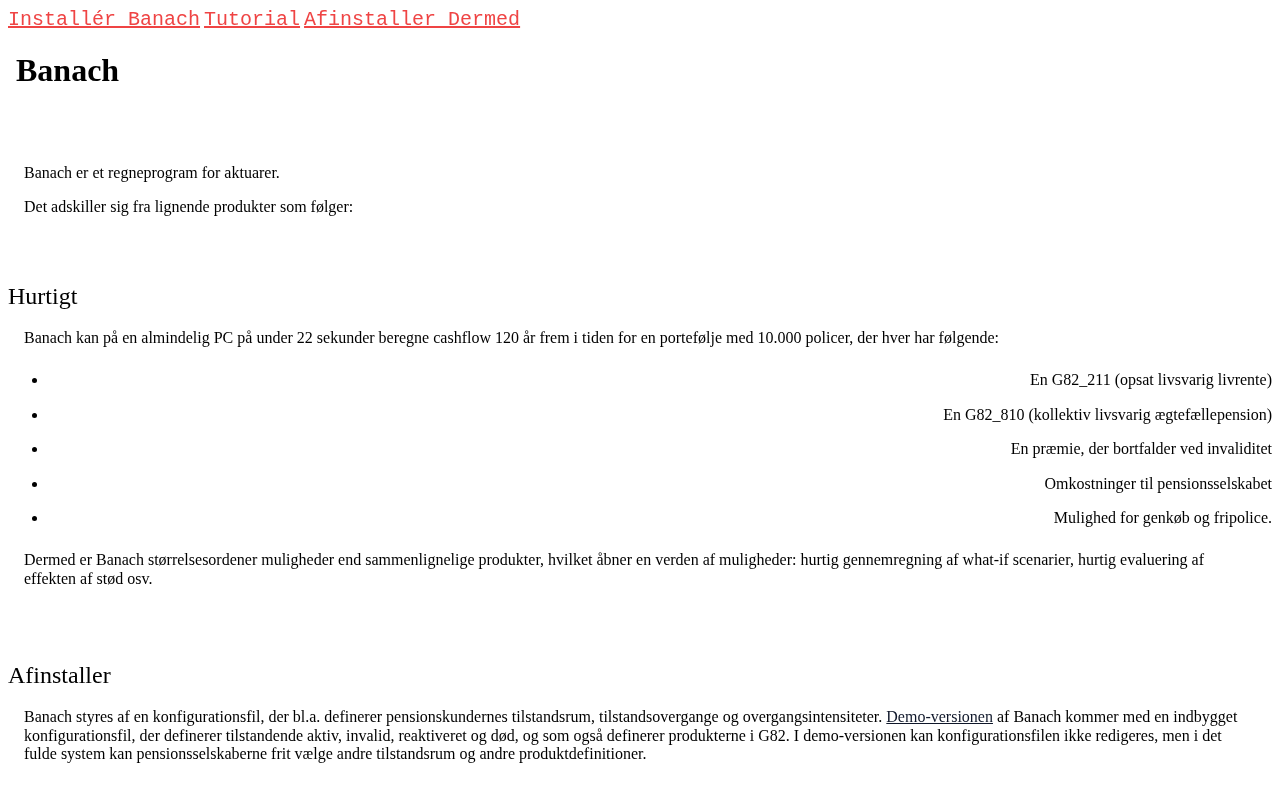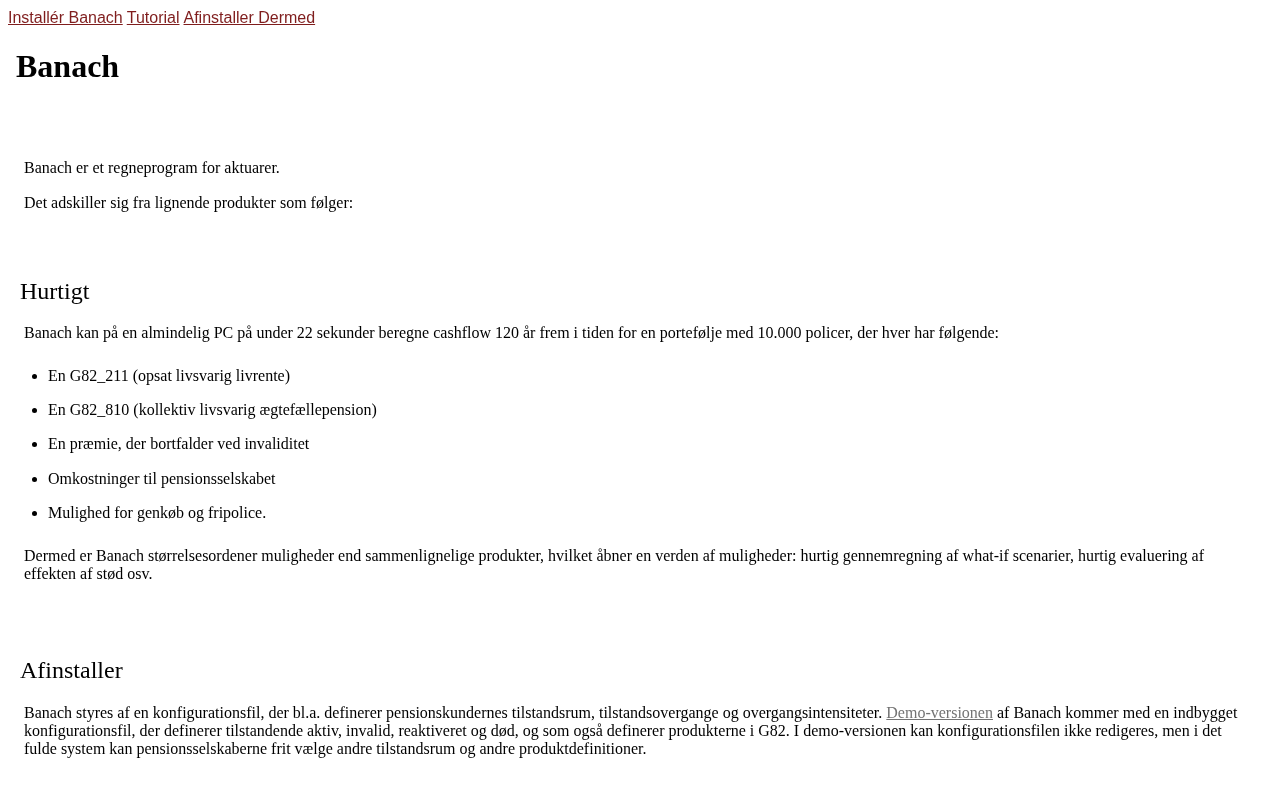--- a/index.html
+++ b/index.html
@@ -16,58 +16,59 @@
     color: #000000;
     padding: 8px;
     box-sizing: border-box;
   }
   .navbar {
     margin: 0;
     padding: 0;
     line-height: 1.2;
   }
   .navbar a {
-    color: #7f1d1d;
+    color: #ef4444;
     text-decoration: underline;
-    font-family: Liberation Sans, sans-serif;
-    font-size: 16px;
+    font-family: Liberation Mono, monospace;
+    font-size: 20px;
   }
   .nav-sep {
     display: inline-block;
     width: 4px;
   }
   h1 {
     font-family: "Liberation Serif", "DejaVu Serif", serif;
     font-size: 2em;
     font-weight: bold;
     margin: 0.67em 8px;
     line-height: 1.1;
   }
   h2 {
     font-family: "Liberation Serif", "DejaVu Serif", serif;
     font-size: 1.5em;
     font-weight: normal;
-    margin: 0.83em 12px;
+    margin: 0.83em 0;
     line-height: 1.1;
   }
   p {
     margin: 1em 16px;
     line-height: 1.15;
   }
   ul {
     margin: 1em 0;
     padding-left: 40px;
     list-style-type: disc;
   }
   li {
     margin: 0;
     line-height: 2.15;
+    text-align: right;
   }
   a.inline-link {
-    color: #737373;
+    color: #0f172a;
     text-decoration: underline;
   }
   .spacer-top { height: 38px; }
   .spacer-mid { height: 30px; }
   .spacer-section { height: 38px; }
 </style>
 </head>
 <body>
 
 <div class="navbar">

